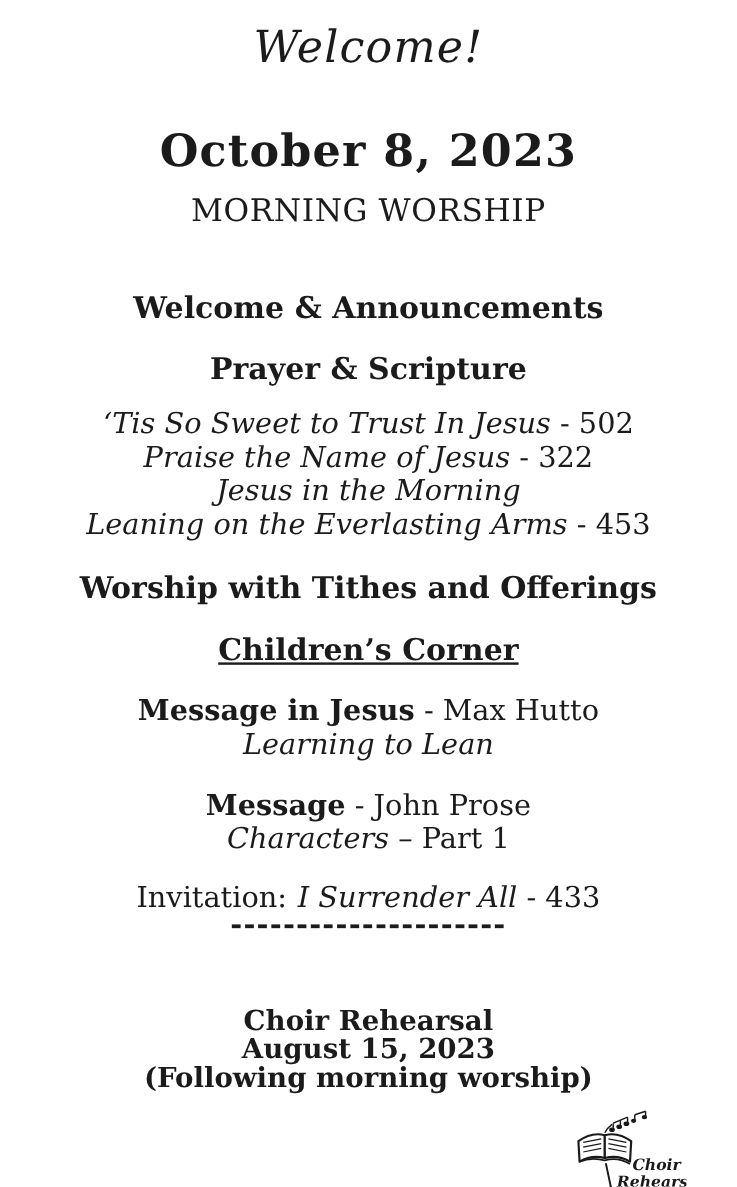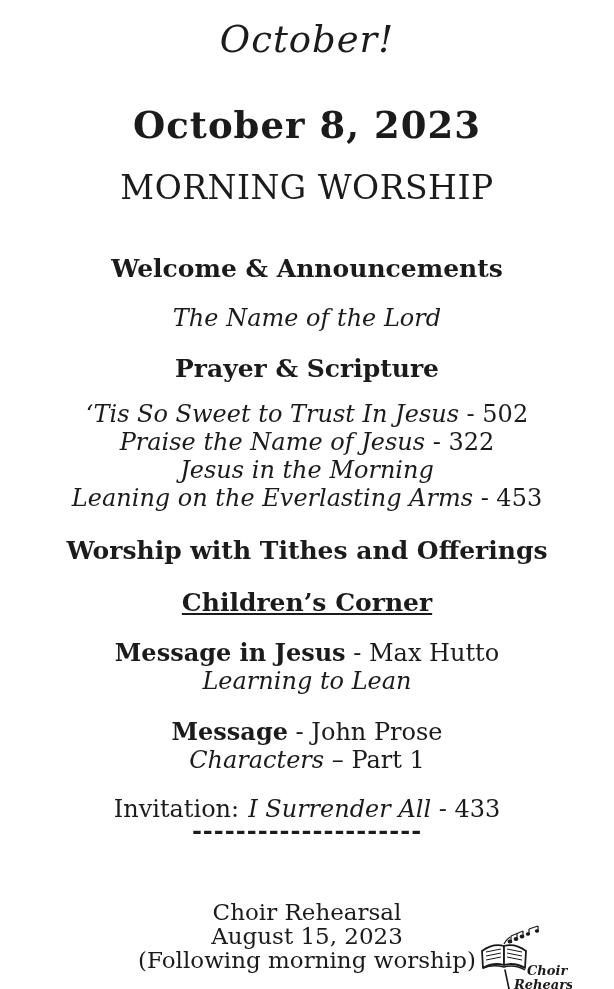--- a/index.html
+++ b/index.html
@@ -21,22 +21,22 @@
     letter-spacing: 1px;
   }
   .date-title {
     margin-top: 38px;
     font-size: 37px;
     line-height: 46px;
     font-weight: bold;
     letter-spacing: 1px;
   }
   .service-name {
-    margin-top: 26px;
-    font-size: 33px;
+    margin-top: 14px;
+    font-size: 26px;
     line-height: 28px;
     letter-spacing: 0.5px;
   }
   .sec {
     font-size: 25px;
     line-height: 30px;
     font-weight: bold;
   }
   .sec-welcome   { margin-top: 52px; }
   .sec-prayer    { margin-top: 21px; }
@@ -72,44 +72,44 @@
   .divider-dashes {
     font-size: 24px;
     line-height: 14px;
     font-weight: bold;
     letter-spacing: 1px;
   }
   .footer-block {
     margin-top: 62px;
     font-size: 23px;
     line-height: 24px;
+    font-weight: bold;
   }
   .clipart {
     position: absolute;
     left: 477px;
     top: 924px;
     width: 95px;
     height: 90px;
   }
   .clipart svg { width: 100%; height: 100%; }
 </style>
 </head>
 <body>
 
 <div class="page">
 
-  <div class="welcome-script">October!</div>
+  <div class="welcome-script">Welcome!</div>
 
   <div class="date-title">October 8, 2023</div>
 
   <div class="service-name">MORNING WORSHIP</div>
 
   <div class="sec sec-welcome">Welcome &amp; Announcements</div>
 
-  <div class="line-italic song-lord">The Name of the Lord</div>
 
   <div class="sec sec-prayer">Prayer &amp; Scripture</div>
 
   <div class="hymn-list">
     <div><span class="hymn-title">‘Tis So Sweet to Trust In Jesus</span><span class="hymn-number"> - 502</span></div>
     <div><span class="hymn-title">Praise the Name of Jesus</span><span class="hymn-number"> - 322</span></div>
     <div><span class="hymn-title">Jesus in the Morning</span><span class="hymn-number"></span></div>
     <div><span class="hymn-title">Leaning on the Everlasting Arms</span><span class="hymn-number"> - 453</span></div>
   </div>
 

